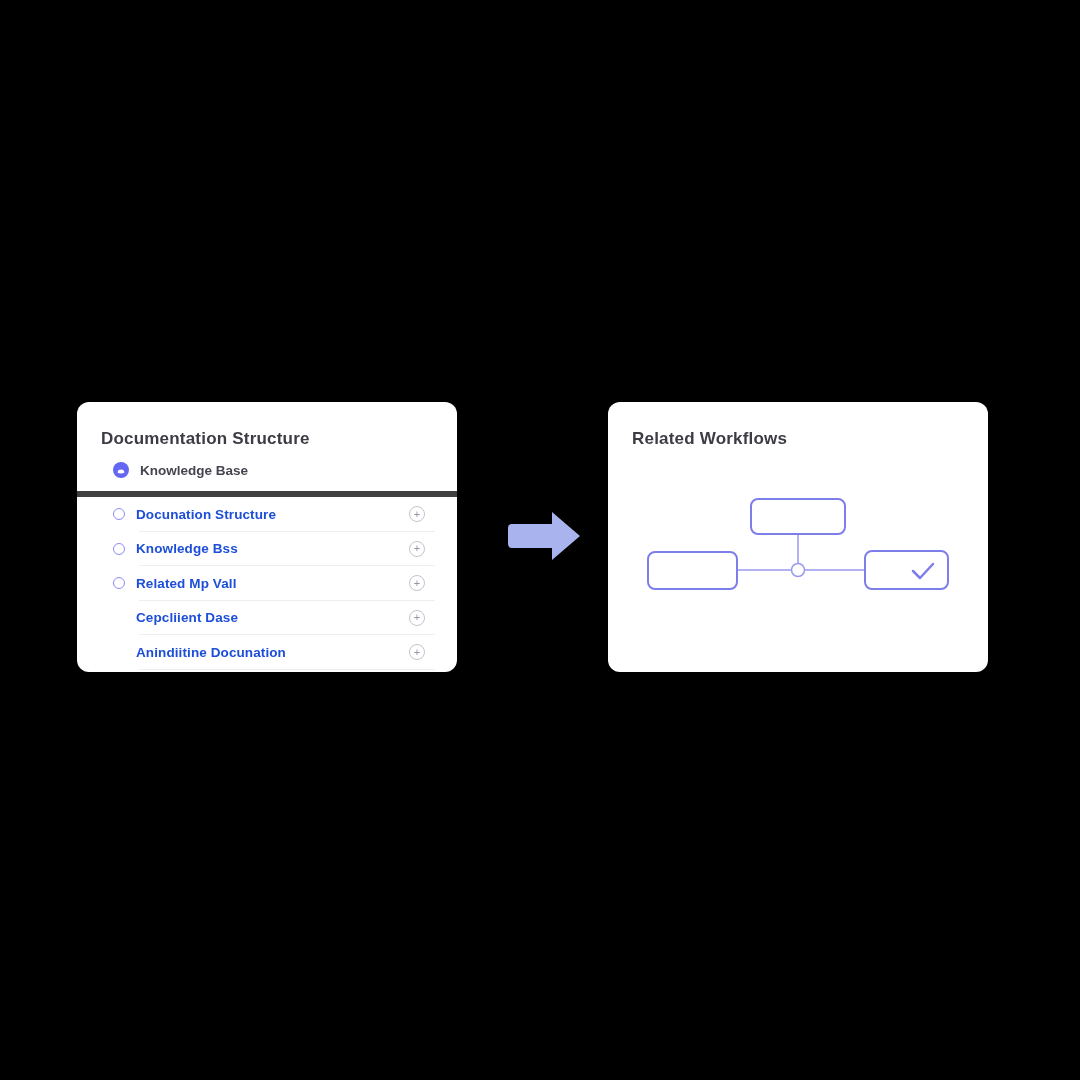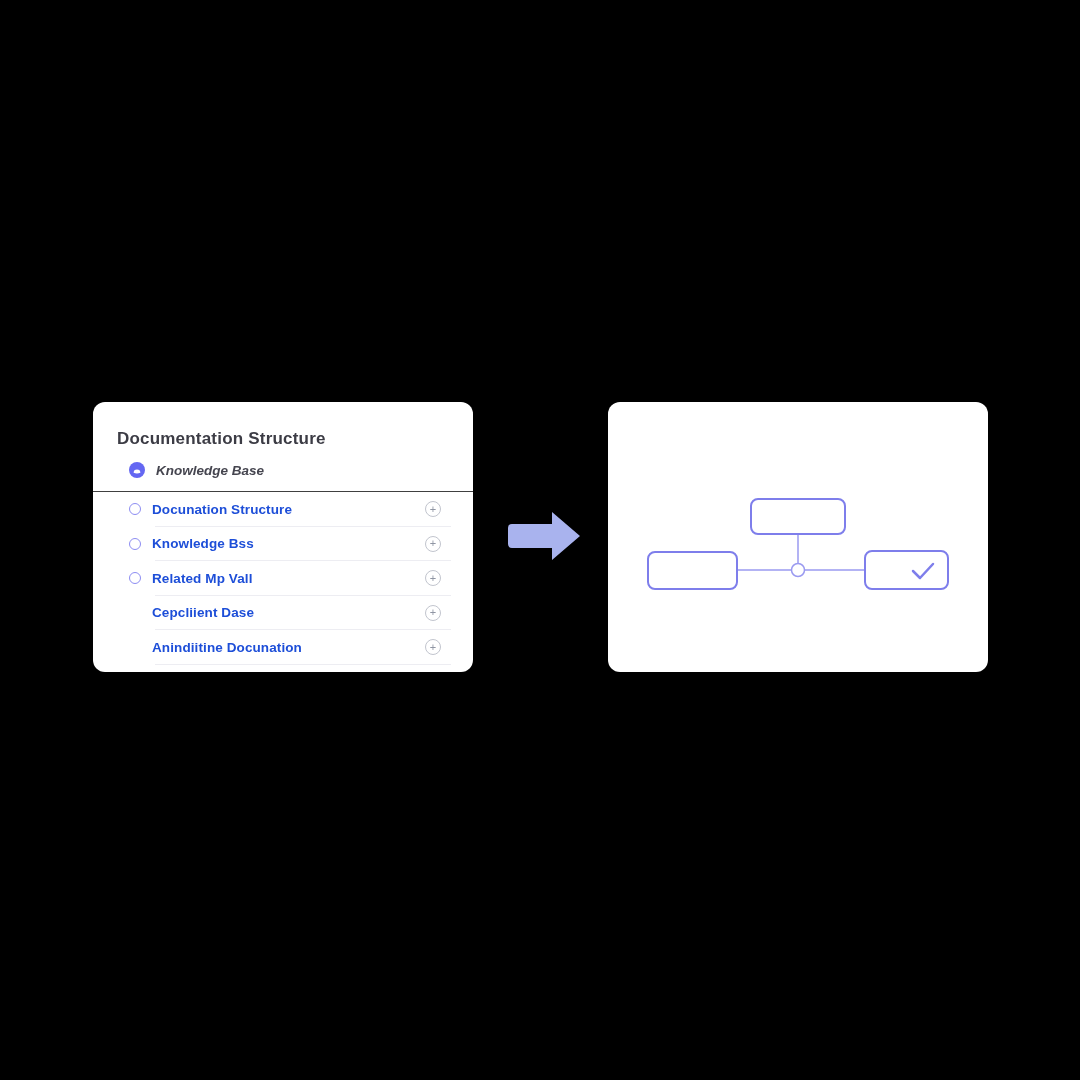--- a/index.html
+++ b/index.html
@@ -6,32 +6,31 @@
   body{
     width:1080px;height:1080px;position:relative;overflow:hidden;
     background:#000000;
     font-family:"Liberation Sans", sans-serif;
   }
   .card{
     position:absolute;top:402px;width:380px;height:270px;
     background:#ffffff;border-radius:12px;
     box-shadow:0 8px 28px rgba(0,0,0,0.55);
   }
-  .card-left{left:93px;}
+  .card-left{left:77px;}
   .card-right{left:608px;}
   .card-title{
     padding:27px 24px 8px 24px;
     font-size:17px;font-weight:700;color:#3c3c45;letter-spacing:.2px;
   }
   
   .primary-row{
     display:flex;align-items:center;gap:11px;
     padding:5px 20px 13px 36px;
-    border-bottom:1px solid #404040;
-    font-style:italic;
+    border-bottom:6px solid #404040;
   }
   .primary-row .label{font-size:13.5px;font-weight:700;color:#45454f;}
   .kb-icon{width:16px;height:16px;flex:0 0 auto;display:block;}
   
   .row{
     position:relative;height:34.5px;
     display:flex;align-items:center;
     padding:0 32px 0 36px;
   }
   .row .divider{
@@ -104,20 +103,21 @@
     <span class="plus-btn">+</span>
     <span class="divider"></span>
   </div>
 </div>
 
 <svg class="transfer-arrow" width="80" height="60" viewBox="0 0 80 60">
   <path d="M7 16 h40 v-12 l28 24 l-28 24 v-12 h-40 a4 4 0 0 1 -4 -4 v-16 a4 4 0 0 1 4 -4 z" fill="#a9b3ee"></path>
 </svg>
 
 <div class="card card-right">
+  <div class="card-title">Related Workflows</div>
 
   <svg class="flowchart" width="380" height="270" viewBox="0 0 380 270">
 
     <line x1="190" y1="132" x2="190" y2="161" stroke="#9a9af0" stroke-width="1.5"></line>
     <line x1="129" y1="168" x2="183" y2="168" stroke="#9a9af0" stroke-width="1.5"></line>
     <line x1="197" y1="168" x2="257" y2="168" stroke="#9a9af0" stroke-width="1.5"></line>
 
     <circle cx="190" cy="168" r="6.5" fill="#ffffff" stroke="#9a9af0" stroke-width="1.5"></circle>
 
     <rect x="143" y="97" width="94" height="35" rx="7" fill="#ffffff" stroke="#7e7eeb" stroke-width="2"></rect>

